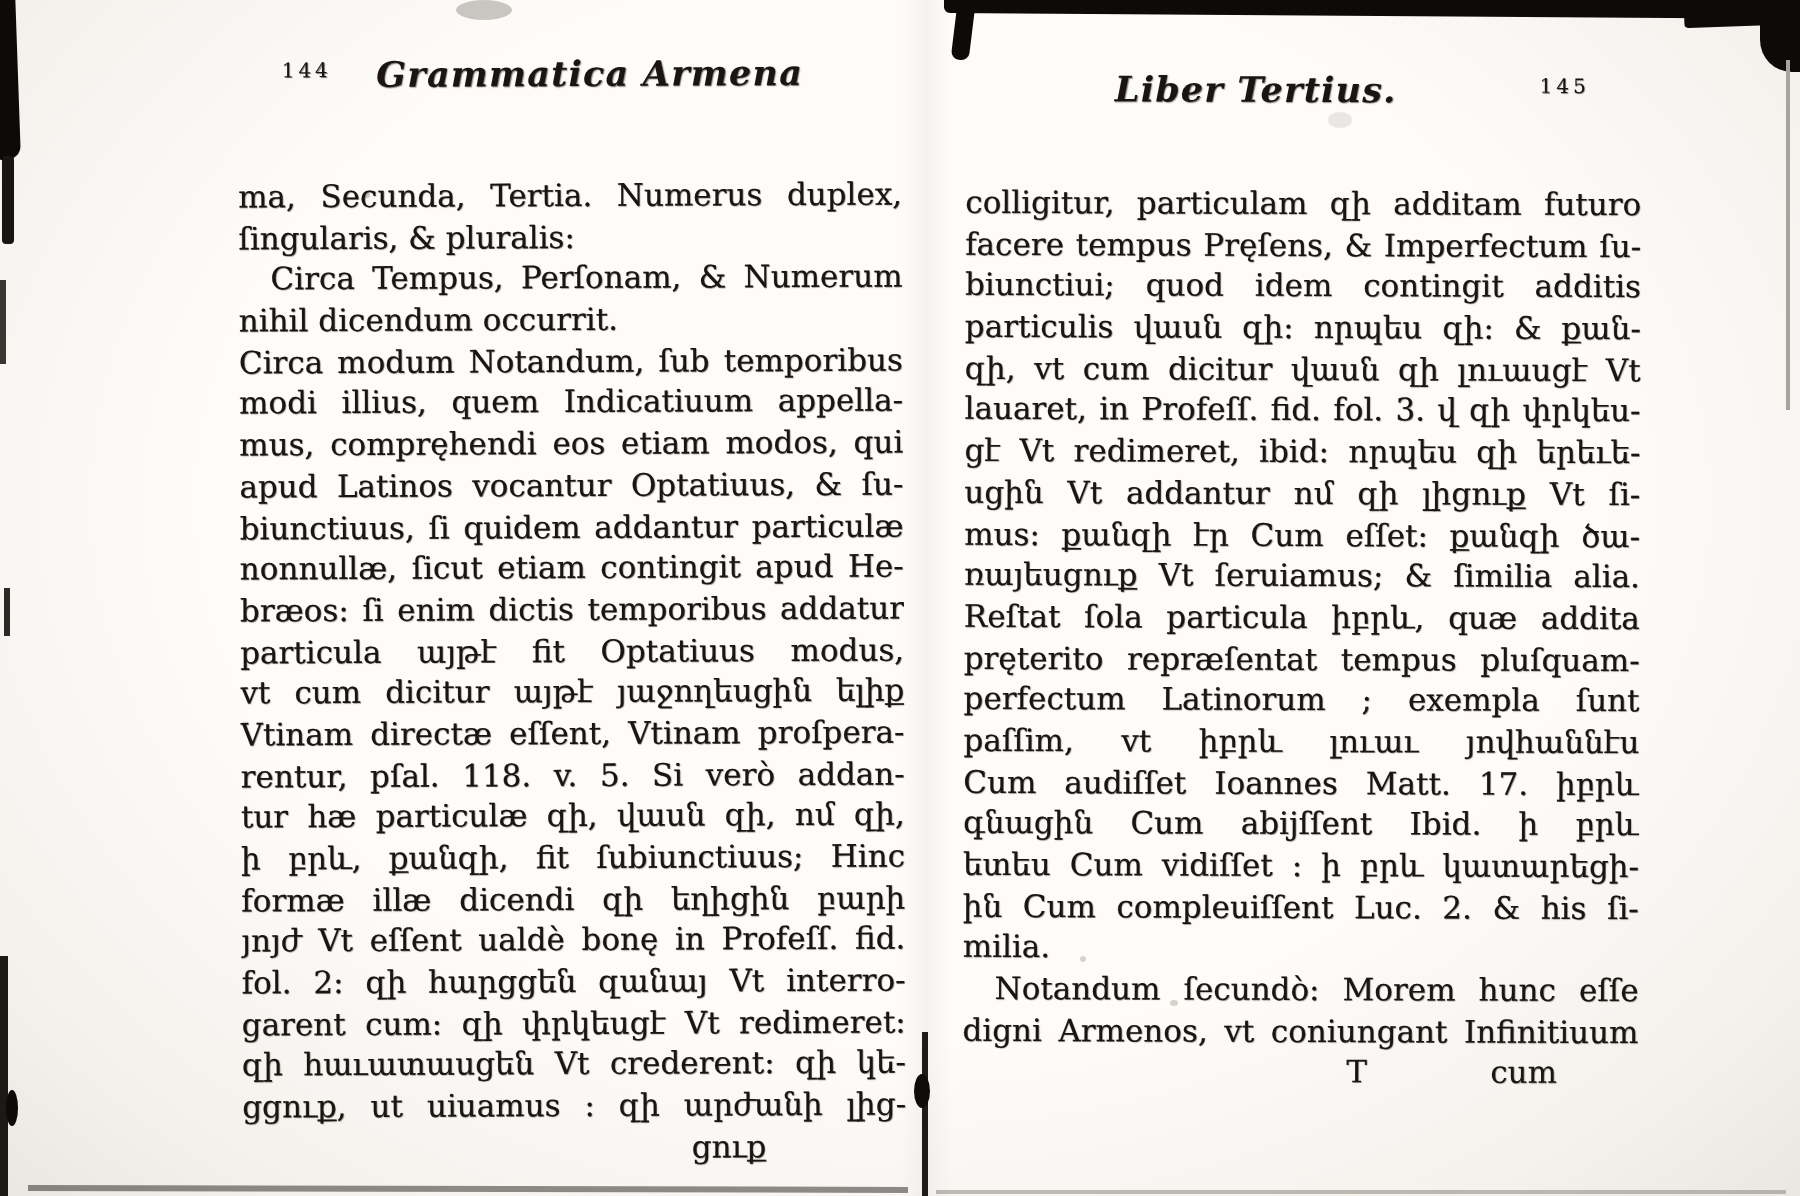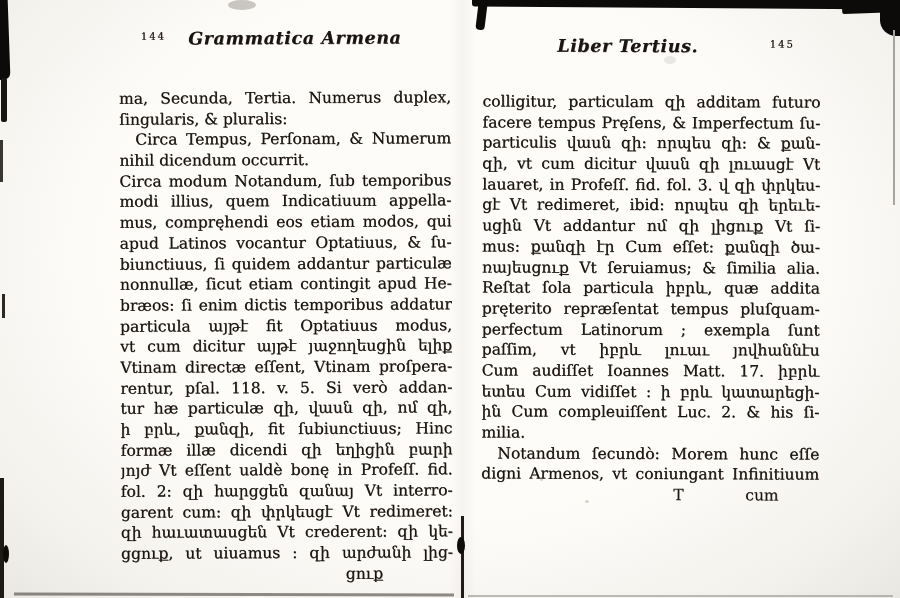--- a/index.html
+++ b/index.html
@@ -117,32 +117,34 @@
   </div>
 
   <div class="page page-right">
     <div class="pagehead">
       <span class="runtitle runtitle-right">Liber Tertius.</span>
       <span class="pageno pageno-right">145</span>
     </div>
     <div class="pagebody">
         <div class="line aj">colligitur, particulam զի additam futuro</div>
         <div class="line aj">facere tempus Pręſens, &amp; Imperfectum ſu-</div>
+        <div class="line aj">biunctiui; quod idem contingit additis</div>
         <div class="line aj">particulis վասն զի: որպես զի: &amp; քան-</div>
         <div class="line aj">զի, vt cum dicitur վասն զի լուասցէ Vt</div>
         <div class="line aj">lauaret, in Profeſſ. fid. fol. 3. վ զի փրկես-</div>
         <div class="line aj">ցէ Vt redimeret, ibid: որպես զի երեւե-</div>
         <div class="line aj">սցին Vt addantur ոմ զի լիցուք Vt ſi-</div>
         <div class="line aj">mus: քանզի էր Cum eſſet: քանզի ծա-</div>
         <div class="line aj">ռայեսցուք Vt ſeruiamus; &amp; ſimilia alia.</div>
         <div class="line aj">Reſtat ſola particula իբրև, quæ addita</div>
         <div class="line aj">pręterito repræſentat tempus pluſquam-</div>
         <div class="line aj">perfectum Latinorum ; exempla ſunt</div>
         <div class="line aj">paſſim, vt իբրև լուաւ յովհաննէս</div>
         <div class="line aj">Cum audiſſet Ioannes Matt. 17. իբրև</div>
+        <div class="line aj">գնացին Cum abijſſent Ibid. ի բրև</div>
         <div class="line aj">ետես Cum vidiſſet : ի բրև կատարեցի-</div>
         <div class="line aj">ին Cum compleuiſſent Luc. 2. &amp; his ſi-</div>
         <div class="line al">milia.</div>
         <div class="line aj ind">Notandum ſecundò: Morem hunc eſſe</div>
         <div class="line aj">digni Armenos, vt coniungant Infinitiuum</div>
       </div>
     <div class="sigline">
       <span class="sigmark">T</span>
       <span class="catchword">cum</span>
     </div>

